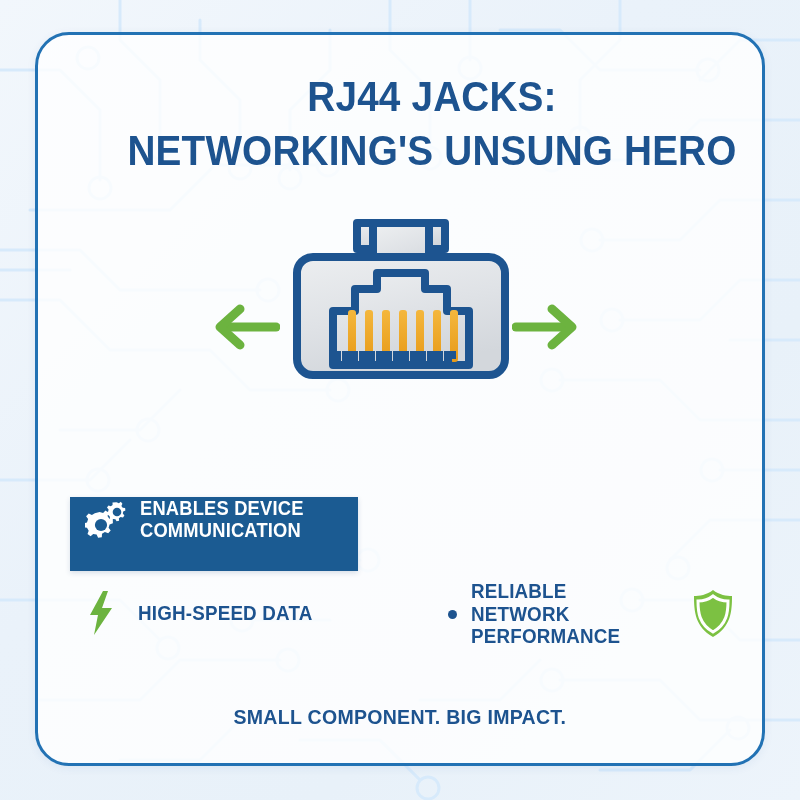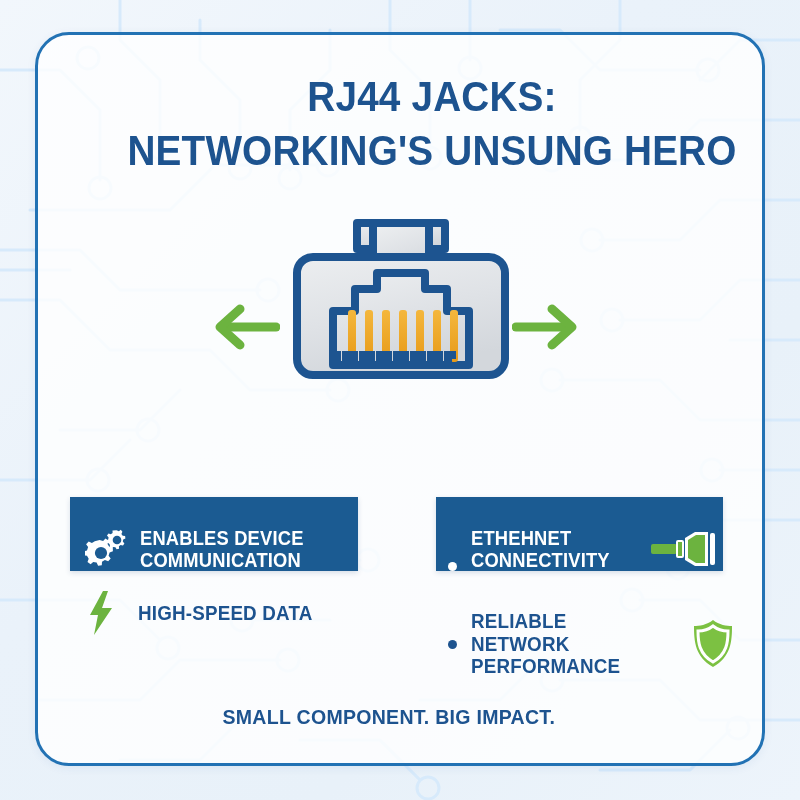--- a/index.html
+++ b/index.html
@@ -83,21 +83,21 @@
   }
   #arrow-left { left: 30px; }
   #arrow-right { left: 332px; }
 
   
   .banner {
     position: absolute;
     background: #1b5b92;
     box-shadow: 0 2px 5px rgba(30,70,120,0.16);
     display: flex;
-    align-items: flex-end;
+    align-items: flex-start;
     box-sizing: border-box;
   }
   #banner-left {
     left: 70px; top: 497px;
     width: 288px; height: 74px;
     padding-left: 14px;
   }
   #banner-right {
     left: 436px; top: 497px;
     width: 287px; height: 74px;
@@ -116,21 +116,21 @@
   }
 
   
   .feature-plain {
     position: absolute;
     display: flex;
     align-items: center;
     box-sizing: border-box;
   }
   #feature-speed { left: 70px; top: 588px; width: 290px; height: 50px; padding-left: 16px; text-align: right; }
-  #feature-reliable { left: 436px; top: 585px; width: 300px; height: 58px; padding-left: 12px; margin-top: 30px; }
+  #feature-reliable { left: 436px; top: 585px; width: 300px; height: 58px; padding-left: 12px; }
   .feature-plain .plain-text {
     color: #1d538f;
     font-family: "Liberation Sans Narrow", "Liberation Sans", sans-serif;
     font-weight: 700;
     font-size: 20px;
     line-height: 1.14;
     letter-spacing: 0.2px;
     transform: scaleX(0.94);
     transform-origin: left center;
     white-space: pre-line;
@@ -142,21 +142,21 @@
     flex: 0 0 auto;
   }
   .bullet-dot.white { background: #ffffff; }
   .bullet-dot.blue  { background: #1d538f; }
 
   .icon-slot { flex: 0 0 auto; display: flex; align-items: center; justify-content: center; }
 
   
   #footer {
     position: absolute;
-    left: 24px;
+    left: 35px;
     top: 705px;
     width: 730px;
     text-align: center;
   }
   #footer .footer-text {
     display: inline-block;
     color: #1d538f;
     font-family: "Liberation Sans Narrow", "Liberation Sans", sans-serif;
     font-weight: 700;
     font-size: 21px;
@@ -328,39 +328,20 @@
 
           <path d="M14.6 13.0 l3.5 0.9 2.4-2.4 3.0 2.3 -1.0 3.3 1.9 3.0 3.4 0.4 0.1 3.8 -3.3 1.1 -1.0 3.3 2.1 2.7 -2.5 2.8 -3.3-1.3 -2.9 1.8 -0.2 3.5 -3.7 0.5 -1.5-3.2 -3.4-0.5 -2.6 2.3 -3.1-2.2 1.2-3.3 -1.7-3.0 -3.4-0.6 0.1-3.8 3.3-1.0 1.1-3.3 -2.0-2.8 2.6-2.7 3.2 1.4 2.9-1.7 z"></path>
           <circle cx="16" cy="26" r="6.1" fill="#1b5b92"></circle>
         </g>
       </svg>
     </span>
     <span class="banner-text">ENABLES DEVICE
 COMMUNICATION</span>
   </div>
 
-  <div class="banner" id="banner-right">
-    <span class="bullet-dot white" style="margin-right:14px;"></span>
-    <span class="banner-text">ETHEHNET
-CONNECTIVITY</span>
-    <span class="icon-slot" style="width:66px;height:44px;margin-left:auto;margin-right:6px;">
-      <svg width="66" height="40" viewBox="0 0 66 40" xmlns="http://www.w3.org/2000/svg">
-
-        <rect x="0" y="15" width="26" height="10" rx="2" fill="#6cb33f"></rect>
-
-        <rect x="25" y="11" width="8" height="18" rx="2" fill="#ffffff"></rect>
-        <rect x="27" y="13" width="4" height="14" fill="#6cb33f"></rect>
-
-        <path d="M34 9 L44 3 L57 3 L57 37 L44 37 L34 31 Z" fill="#ffffff"></path>
-        <path d="M37 11 L45 6 L54 6 L54 34 L45 34 L37 29 Z" fill="#6cb33f"></path>
-
-        <rect x="59" y="4" width="5" height="32" rx="2" fill="#ffffff"></rect>
-      </svg>
-    </span>
-  </div>
 
   <div class="feature-plain" id="feature-speed">
     <span class="icon-slot" style="width:30px;height:44px;margin-right:22px;">
       <svg width="26" height="44" viewBox="0 0 26 44" xmlns="http://www.w3.org/2000/svg">
         <path d="M15 0 L2 24 L10 24 L6 44 L24 17 L14 17 L20 0 Z" fill="#6cb33f"></path>
       </svg>
     </span>
     <span class="plain-text">HIGH-SPEED DATA</span>
   </div>
 

